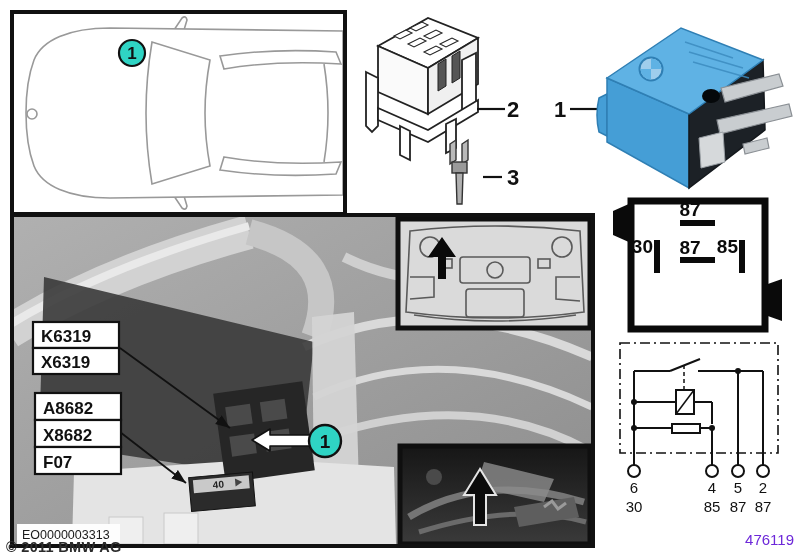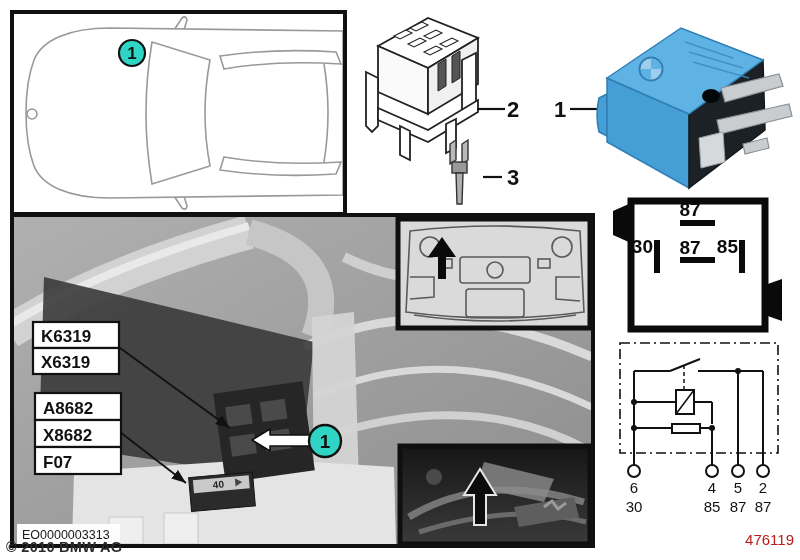--- a/index.html
+++ b/index.html
@@ -8,21 +8,21 @@
   .panel{position:absolute;box-sizing:border-box;border:4px solid #111;background:#fff;}
   #car-panel{left:10px;top:10px;width:337px;height:206px;}
   #photo-panel{left:10px;top:213px;width:585px;height:335px;background:#a5a5a5;}
   .absvg{position:absolute;}
   svg text{font-family:"Liberation Sans",sans-serif;}
   .callout-num{font-size:22px;font-weight:bold;fill:#111;}
   .pin-label{font-size:19px;font-weight:bold;fill:#0a0a0a;}
   .sch-label{font-size:15px;fill:#111;}
   .comp-label{font-size:17px;font-weight:bold;fill:#111;}
   #copyright{position:absolute;left:6px;top:539px;font-size:14.5px;font-weight:bold;color:#2b2b2b;letter-spacing:.3px;z-index:9;}
-  #docnum{position:absolute;left:722px;top:531px;width:72px;text-align:right;font-size:15px;color:#b91c1c;}
+  #docnum{position:absolute;left:722px;top:531px;width:72px;text-align:right;font-size:15px;color:#6d28d9;}
 </style>
 </head>
 <body>
 
 <div id="stage">
 
   <div class="panel" id="car-panel">
     <svg width="329" height="198" viewBox="0 0 329 198">
       <g stroke="#999" stroke-width="1.6" fill="#fff">
         <path d="M160,16 L168,4 Q172,1 173,6 L170,16 Z"></path>
@@ -257,15 +257,15 @@
         <text x="311" y="231" text-anchor="middle" font-size="19" font-weight="bold" fill="#111">1</text>
       </g>
 
       <g>
         <rect x="3" y="307" width="103" height="20" fill="#fdfdfd"></rect>
         <text x="8" y="322" font-size="12.5" fill="#1a1a1a">EO0000003313</text>
       </g>
     </svg>
   </div>
 
-  <div id="copyright">© 2010 BMW AG</div>
+  <div id="copyright">© 2011 BMW AG</div>
   <div id="docnum">476119</div>
 </div>
 
 </body></html>

